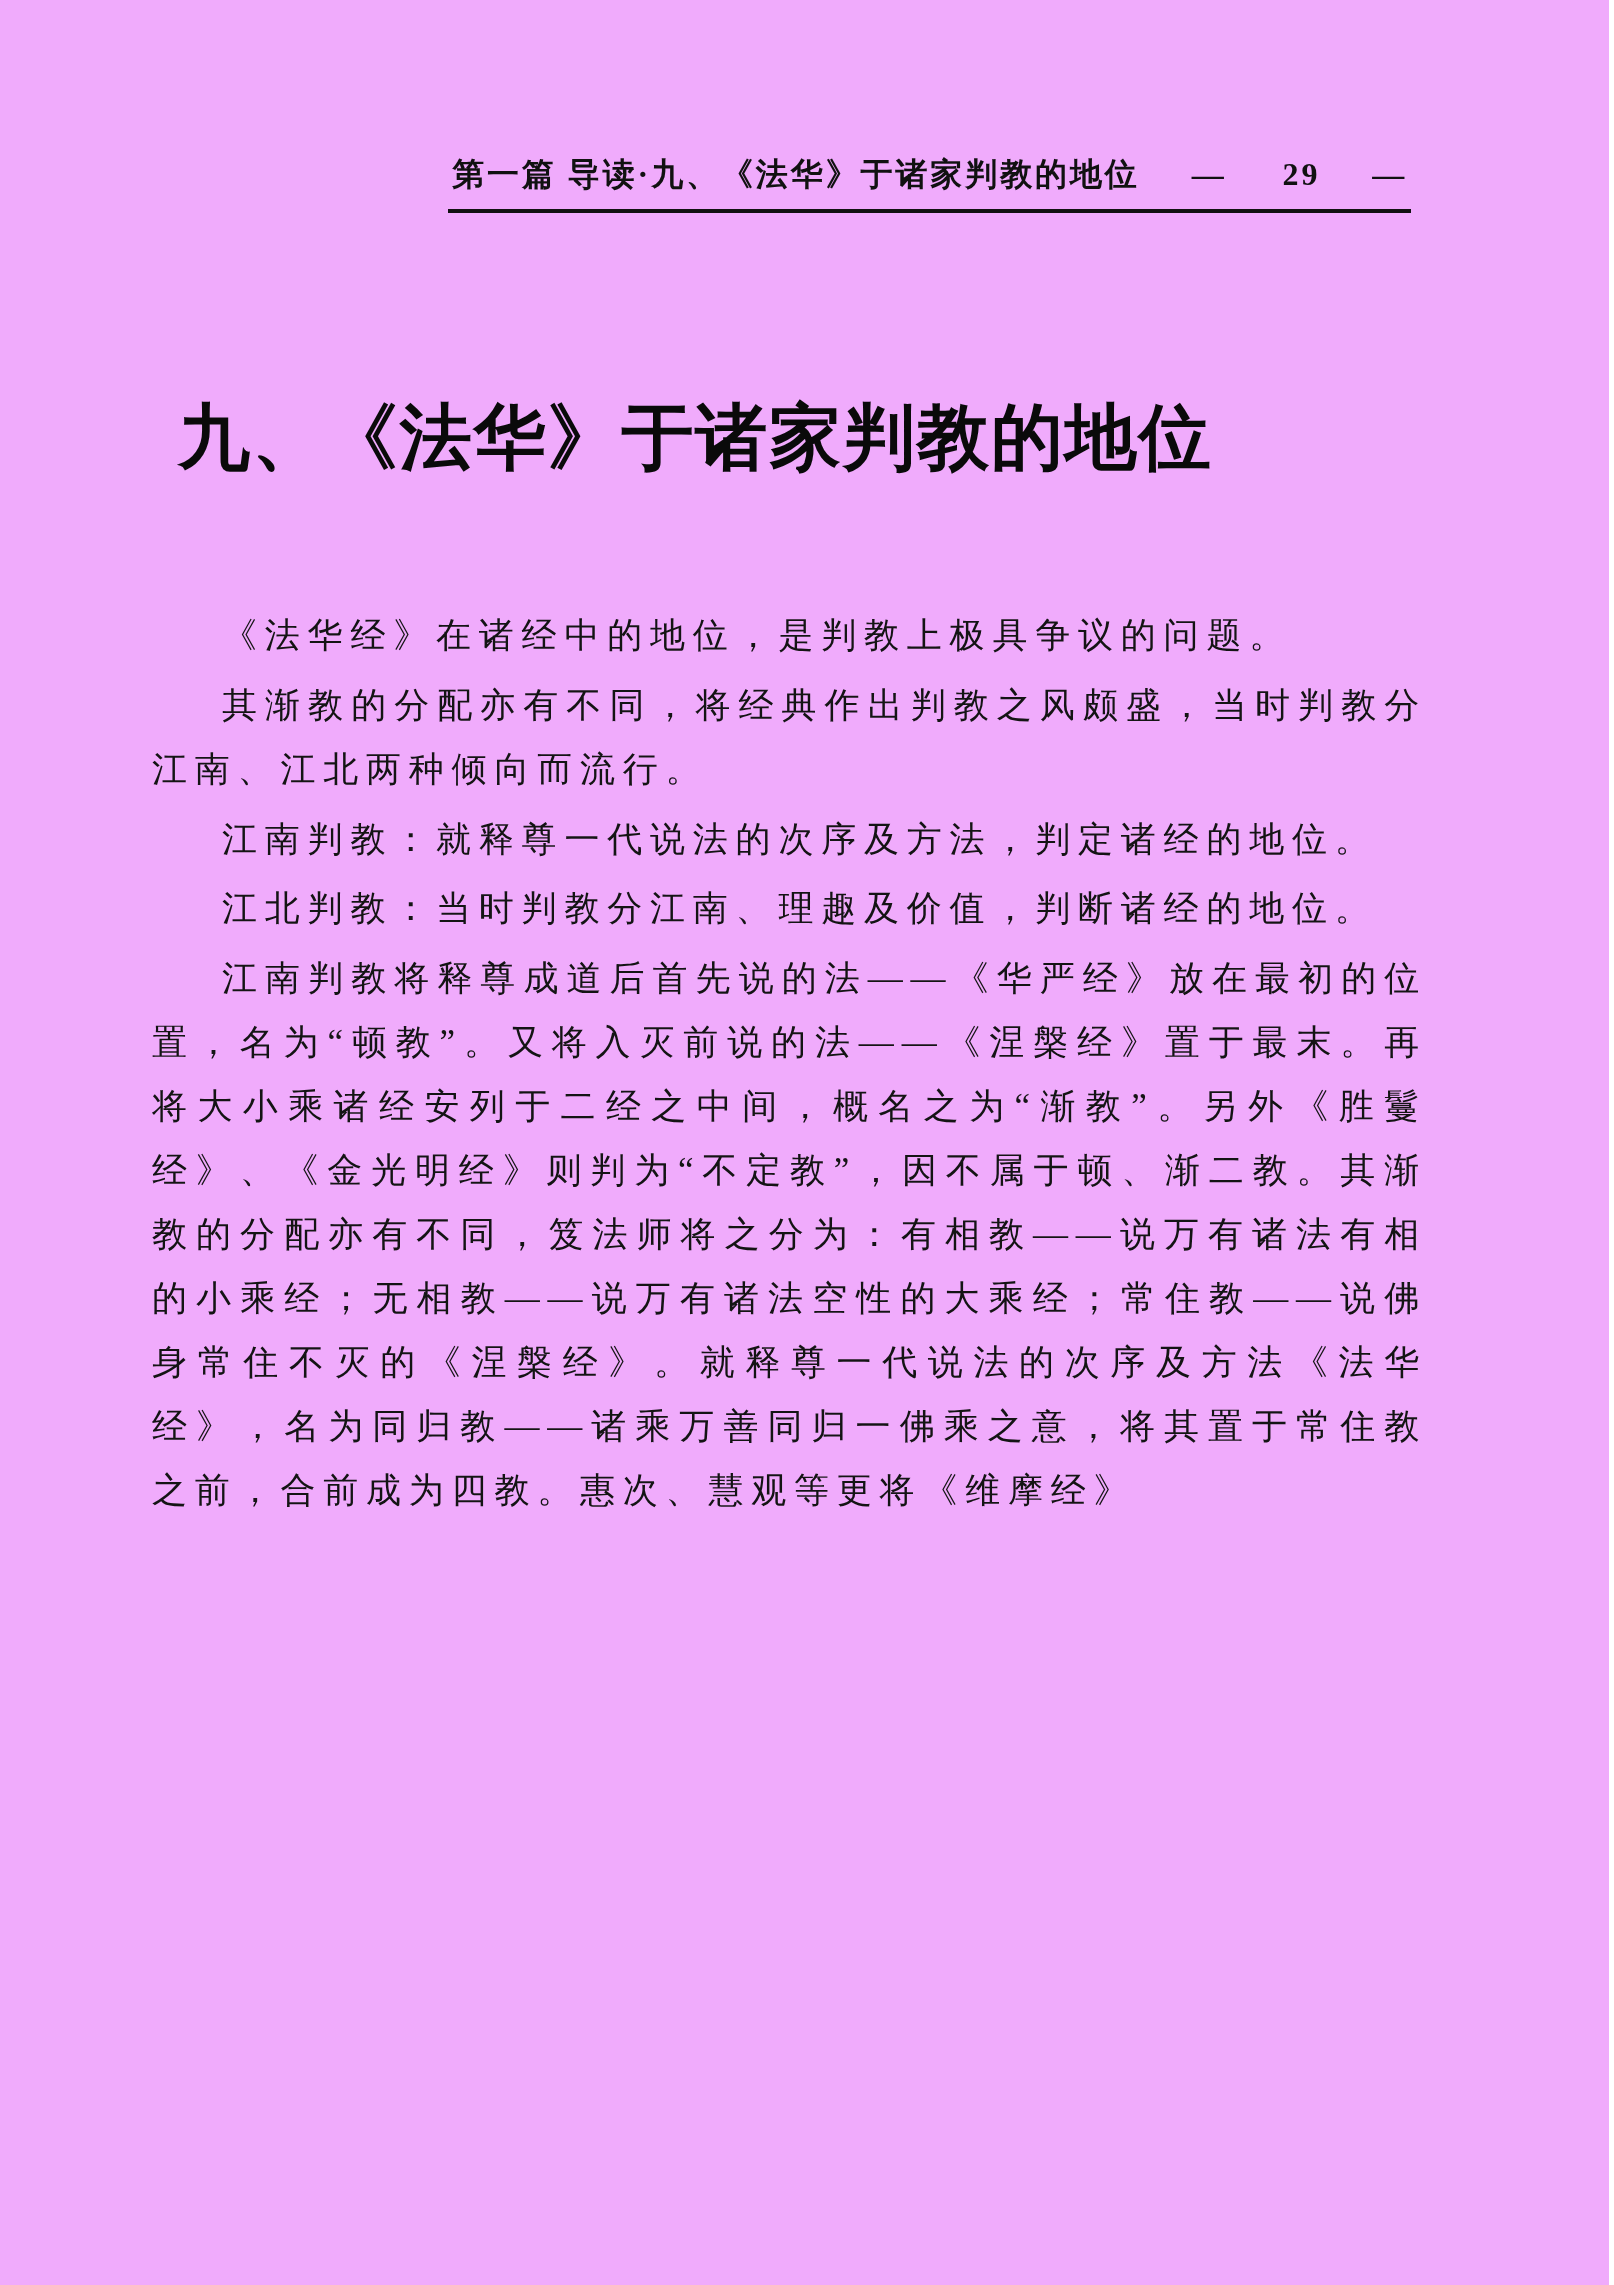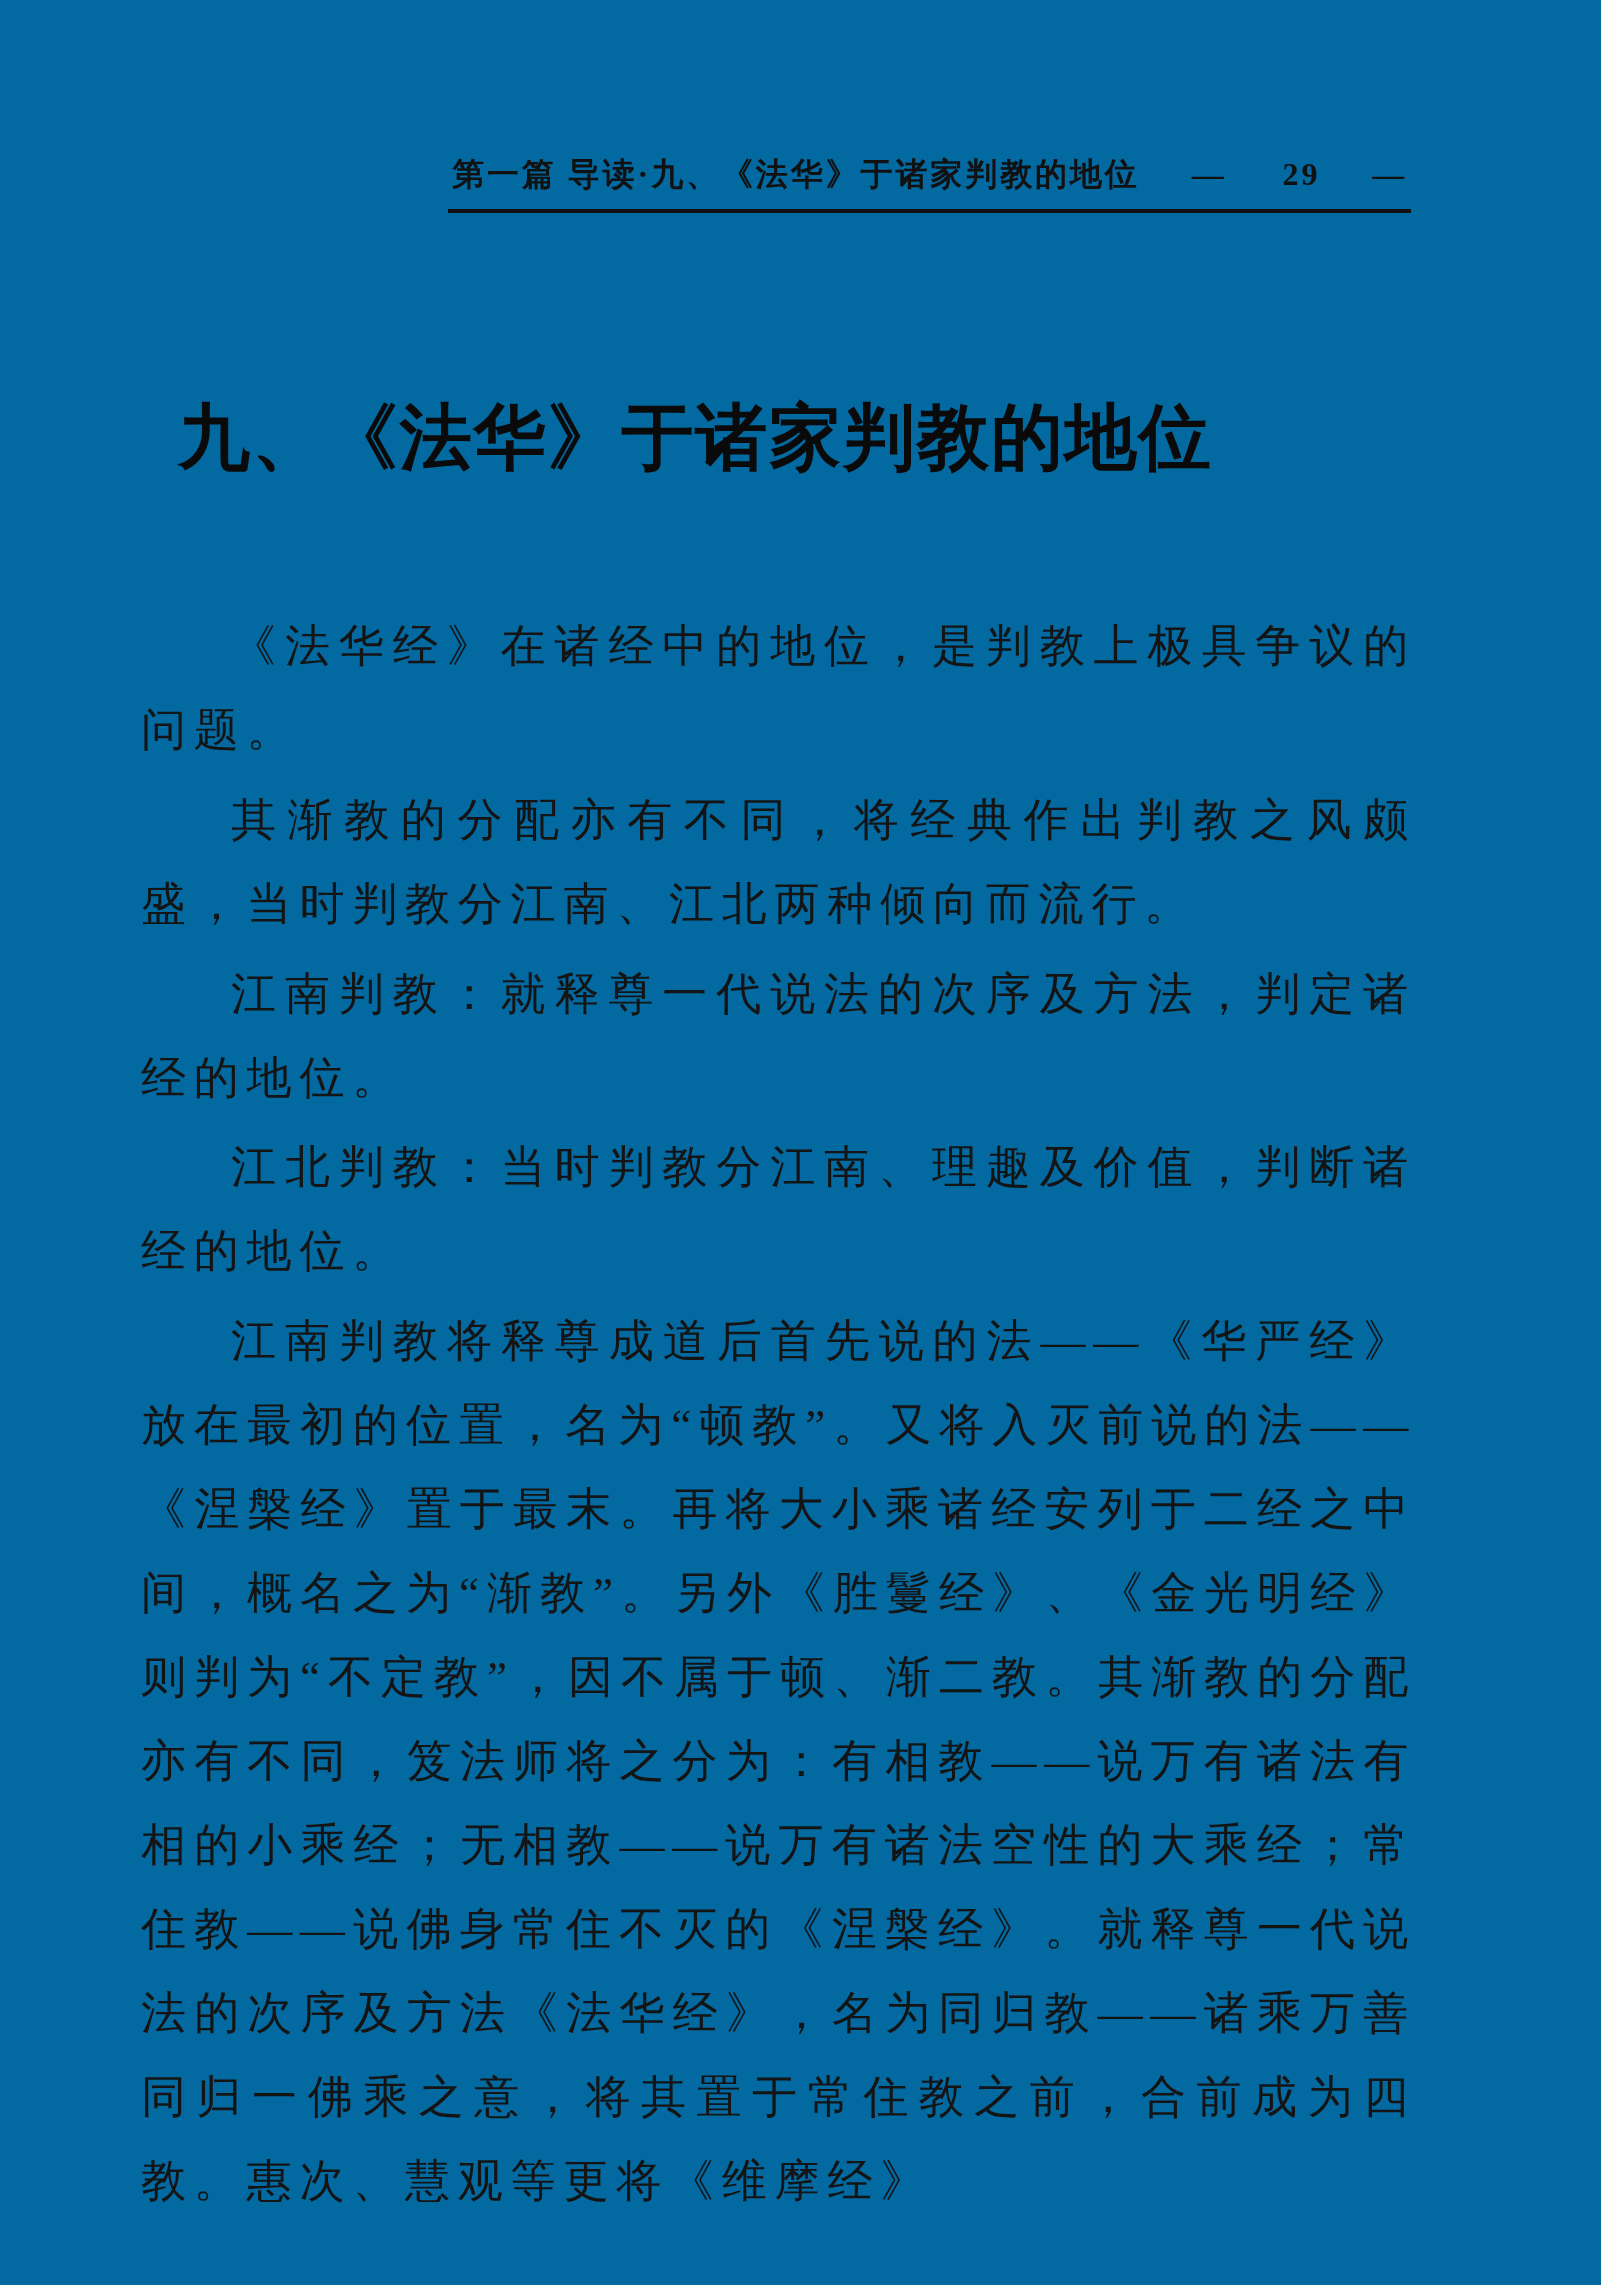--- a/index.html
+++ b/index.html
@@ -4,24 +4,25 @@
 <style>
   html, body {
     margin: 0;
     padding: 0;
     background: #ffffff;
   }
   .page {
     position: relative;
     width: 1601px;
     height: 2285px;
-    background: #0369a1;
+    background: #f0abfc;
     color: #111111;
     font-family: "Liberation Serif", "DejaVu Serif", serif;
     overflow: hidden;
+    padding-left: 8px;
   }
   
   .running-head {
     position: absolute;
     top: 153px;
     left: 144px;
     width: 1267px;
     text-align: right;
     white-space: nowrap;
   }
@@ -51,24 +52,24 @@
     font-size: 72px;
     font-weight: 900;
     letter-spacing: 1.9px;
     color: #0a0a0a;
     white-space: nowrap;
   }
   
   .body-text {
     position: absolute;
     top: 604px;
-    left: 141px;
+    left: 152px;
     width: 1275px;
-    font-size: 45px;
-    line-height: 84px;
+    font-size: 35px;
+    line-height: 64px;
     letter-spacing: 7.8px;
     text-align: justify;
     text-justify: inter-character;
     color: #141414;
   }
   .body-text p {
     margin: 0;
     text-indent: 2em;
   }
   .body-text p + p {

